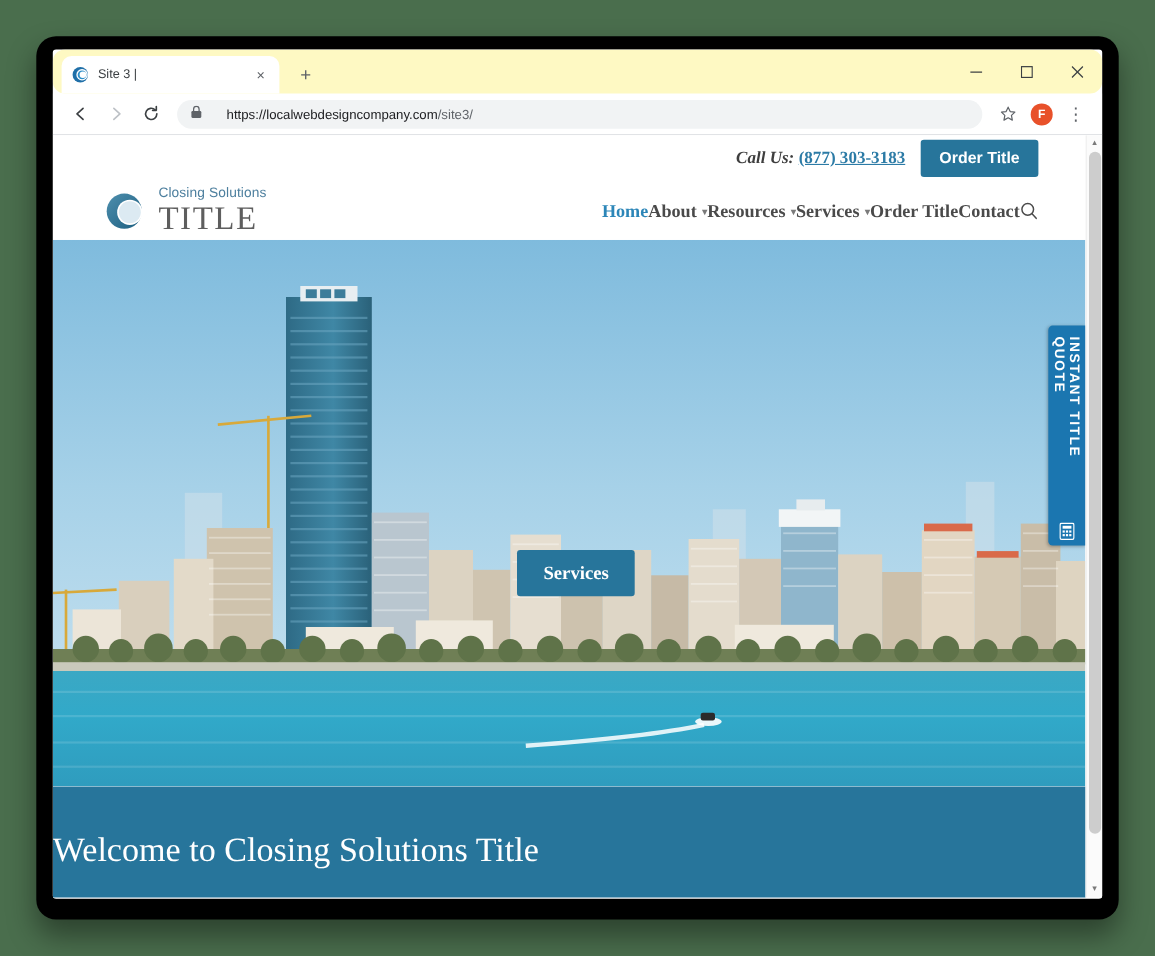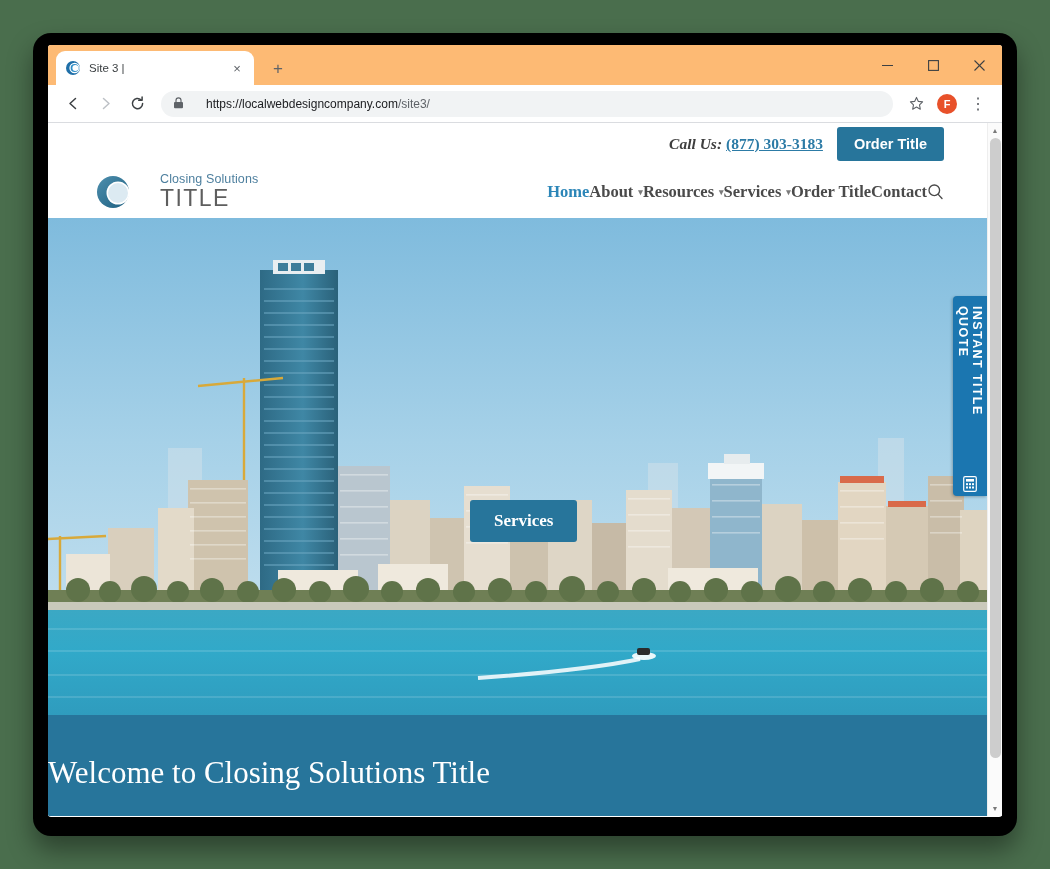--- a/index.html
+++ b/index.html
@@ -22,22 +22,22 @@
     position: absolute; left: 48px; top: 45px;
     width: 954px; height: 772px;
     background: #fff;
     overflow: hidden;
     border-radius: 3px;
   }
 
   
   .tabstrip {
     position: relative; height: 40px;
-    background: #fdba74;
-    display: flex; align-items: flex-end;
+    background: #fef9c3;
+    display: flex; align-items: flex-end; border-radius: 11px;
   }
   .tab {
     position: relative;
     margin-left: 8px; margin-bottom: 0;
     width: 198px; height: 34px;
     background: #fff;
     border-radius: 9px 9px 0 0;
     display: flex; align-items: center;
     padding: 0 9px;
     gap: 8px;
@@ -135,30 +135,30 @@
     padding: 9px 17px; border-radius: 3px;
     font-family: "Liberation Sans", sans-serif;
   }
 
   
   .siteheader {
     height: 53px; background: #fff;
     display: flex; align-items: center;
     padding: 0 43px 0 44px;
   }
-  .logo { display: flex; align-items: center; gap: 20px; }
+  .logo { display: flex; align-items: center; gap: 4px; }
   .logo-mark { width: 48px; height: 48px; flex: 0 0 48px; }
   .logo-text { display: flex; flex-direction: column; line-height: 1; }
   .logo-top {
     font-size: 12.5px; color: #4d7f9e; letter-spacing: .1px;
     font-family: "Liberation Sans", sans-serif;
   }
   .logo-bottom {
-    font-family: Liberation Sans, sans-serif;
-    font-size: 23px; color: #5e5e5e; letter-spacing: 1.4px;
+    font-family: Liberation Serif, serif;
+    font-size: 30px; color: #5e5e5e; letter-spacing: 1.4px;
     margin-top: 2px;
   }
   .nav {
     margin-left: auto; display: flex; align-items: center; 
     font-family: "Liberation Serif", serif;
     font-size: 16.5px; font-weight: bold;
   }
   .nav-item { color: #4a4a4a; display: flex; align-items: center; gap: 5px; }
   .nav-item.active { color: #2c86b8; }
   .caret { font-size: 9px; color: #7b7b7b; }

